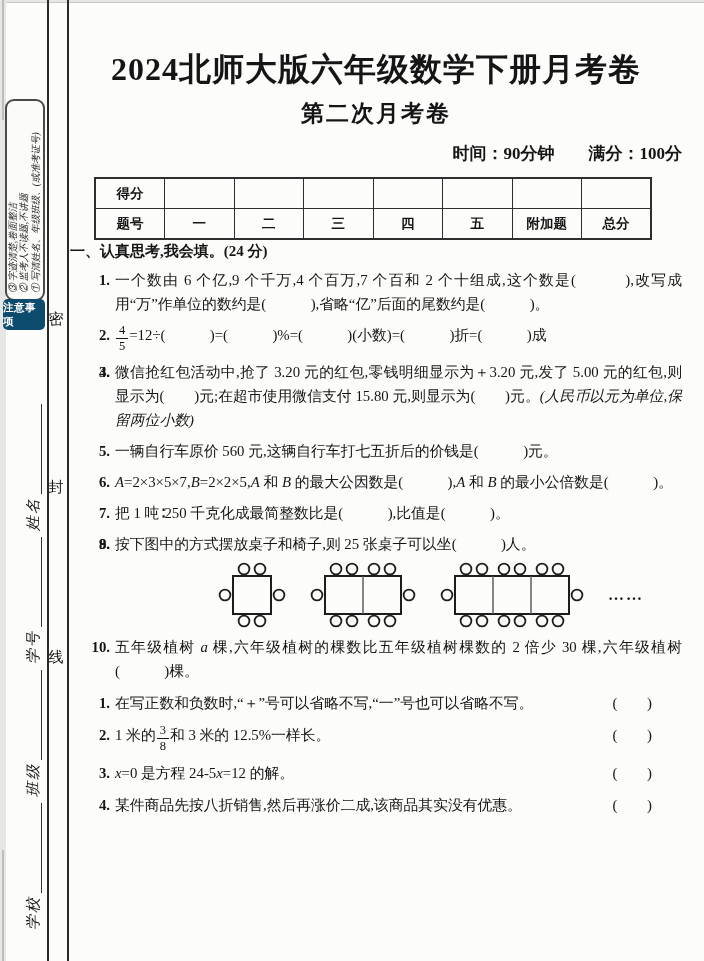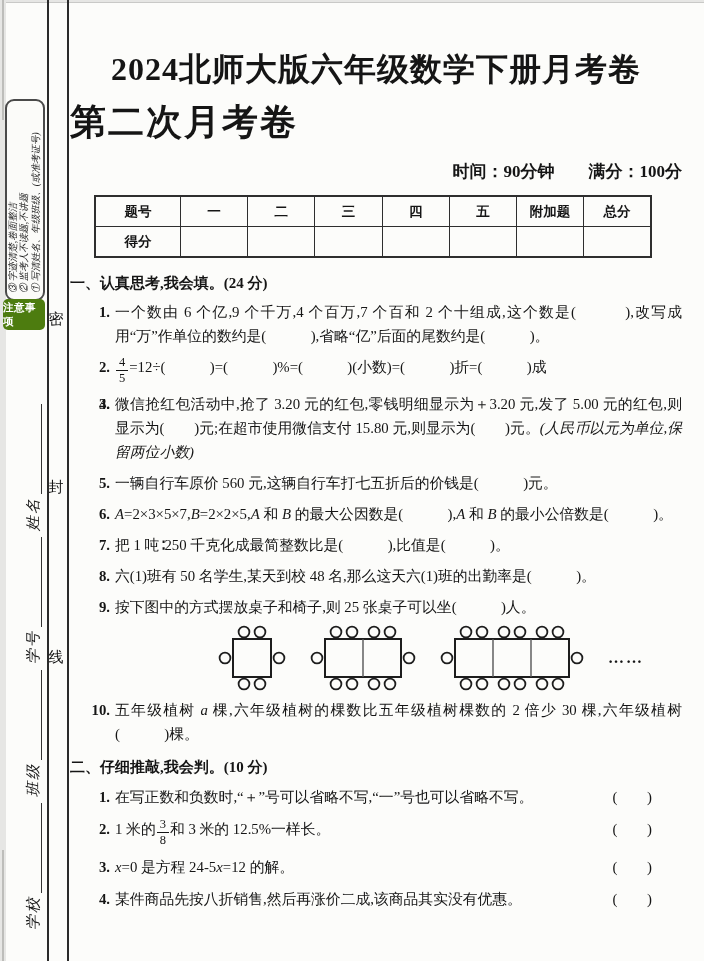--- a/index.html
+++ b/index.html
@@ -7,38 +7,38 @@
   .stage{position:relative;width:704px;height:961px;background:#e6e6e4;overflow:hidden;}
   .sheet{position:absolute;left:6px;top:2px;right:0;bottom:0;background:#fcfcfa;border-top:1px solid #c9c9c7;}
   .scan-edge{position:absolute;width:2px;background:#9a9a98;opacity:.55;}
   .vline{position:absolute;top:0;bottom:0;width:2px;background:#2a2a2a;}
   
   .rot{transform:rotate(-90deg);}
   .notice-box{position:absolute;left:-76px;top:180px;width:202px;height:40px;
     border:2px solid #4a4a4a;border-radius:9px;background:#fbfbf9;
     display:flex;flex-direction:column;justify-content:center;padding:1px 6px;box-sizing:border-box;}
   .notice-item{font-size:9.5px;line-height:11.5px;font-style:italic;white-space:nowrap;color:#222;}
-  .notice-label{position:absolute;left:3px;top:299px;width:42px;height:31px;background:#4d7c0f;color:#fff;
+  .notice-label{position:absolute;left:3px;top:299px;width:42px;height:31px;background:#0c4a6e;color:#fff;
     border-radius:5px;display:flex;align-items:center;justify-content:center;
     font-size:10.5px;font-weight:bold;letter-spacing:.5px;font-family:"Liberation Sans",sans-serif;}
   .seal-char{position:absolute;left:45px;width:22px;text-align:center;font-size:15px;color:#111;}
   .fields-line{position:absolute;left:-255px;top:632px;width:570px;height:26px;
     display:flex;align-items:flex-end;white-space:nowrap;}
   .flabel{font-size:15px;font-style:italic;letter-spacing:2px;}
   .fblank{display:inline-block;width:90px;border-bottom:1.4px solid #333;height:14px;margin:0 6px 1px 3px;}
   
   .main{position:absolute;left:70px;top:0;width:612px;}
   .title{margin-top:48px;text-align:center;font-size:32px;font-weight:900;letter-spacing:1px;}
-  .subtitle{margin-top:6px;text-align:left;font-size:36px;font-weight:900;letter-spacing:2px;}
+  .subtitle{margin-top:6px;text-align:center;font-size:23px;font-weight:900;letter-spacing:2px;}
   .meta{margin-top:13px;text-align:right;font-size:17px;font-weight:bold;}
   .score-table{margin:12px 0 0 24px;border-collapse:collapse;table-layout:fixed;width:558px;}
   .score-table td{border:1.5px solid #2e2e2e;height:27px;text-align:center;
     font-size:13.5px;font-weight:bold;font-family:"Liberation Sans",sans-serif;}
   .score-table{border:2.5px solid #2e2e2e;}
-  .s-head{margin-top:16px;font-size:15px;font-weight:bold;}
+  .s-head{margin-top:2px;font-size:15px;font-weight:bold;}
   .qlist{}
   .fq{position:relative;margin-top:7px;padding-left:45px;font-size:14.8px;line-height:24px;text-align:justify;}
   .qnum{position:absolute;left:12px;width:28px;text-align:right;font-weight:bold;}
   .jq{display:flex;margin-top:8px;font-size:14.8px;line-height:24px;}
   .jq .jbody{flex:1;position:relative;padding-left:45px;}
   .jq .jparen{flex:none;margin-left:8px;margin-right:30px;white-space:nowrap;}
   .frac{display:inline-block;vertical-align:-10px;text-align:center;font-size:12.5px;line-height:13px;padding:0 1px;}
   .frac .num{display:block;border-bottom:1.3px solid #151515;padding:0 3px 1px;}
   .frac .den{display:block;padding-top:1px;}
   .it{font-style:italic;}
@@ -80,53 +80,53 @@
       <span class="fblank"></span>
     </div>
 
   <div class="main">
     <div class="title">2024北师大版六年级数学下册月考卷</div>
     <div class="subtitle">第二次月考卷</div>
     <div class="meta">时间：90分钟　　满分：100分</div>
 
     <table class="score-table">
       <tbody>
+        <tr id="score-fill-row">
+            <td>得分</td>
+            <td></td>
+            <td></td>
+            <td></td>
+            <td></td>
+            <td></td>
+            <td></td>
+            <td></td>
+          </tr>
         <tr id="score-head-row">
             <td style="width: 82px;">题号</td>
             <td>一</td>
             <td>二</td>
             <td>三</td>
             <td>四</td>
             <td>五</td>
             <td>附加题</td>
             <td>总分</td>
-          </tr>
-        <tr id="score-fill-row">
-            <td>得分</td>
-            <td></td>
-            <td></td>
-            <td></td>
-            <td></td>
-            <td></td>
-            <td></td>
-            <td></td>
           </tr>
       </tbody>
     </table>
 
     <div class="s-head">一、认真思考,我会填。(24 分)</div>
     <div class="qlist" id="fill-list">
         <div class="fq"><span class="qnum">1.</span><span class="qbody"><span>一个数由 6 个亿,9 个千万,4 个百万,7 个百和 2 个十组成,这个数是(　　　),改写成用“万”作单位的数约是(　　　),省略“亿”后面的尾数约是(　　　)。</span></span></div>
         <div class="fq"><span class="qnum">2.</span><span class="qbody"><span class="frac"><span class="num">4</span><span class="den">5</span></span><span>=12÷(　　　)=(　　　)%=(　　　)(小数)=(　　　)折=(　　　)成</span></span></div>
         <div class="fq"><span class="qnum">3.</span></div>
         <div class="fq"><span class="qnum">4.</span><span class="qbody"><span>微信抢红包活动中,抢了 3.20 元的红包,零钱明细显示为＋3.20 元,发了 5.00 元的红包,则显示为(　　)元;在超市使用微信支付 15.80 元,则显示为(　　)元。</span><span class="it kai">(人民币以元为单位,保留两位小数)</span></span></div>
         <div class="fq"><span class="qnum">5.</span><span class="qbody"><span>一辆自行车原价 560 元,这辆自行车打七五折后的价钱是(　　　)元。</span></span></div>
         <div class="fq"><span class="qnum">6.</span><span class="qbody"><span class="it kai">A</span><span>=2×3×5×7,</span><span class="it kai">B</span><span>=2×2×5,</span><span class="it kai">A</span><span> 和 </span><span class="it kai">B</span><span> 的最大公因数是(　　　),</span><span class="it kai">A</span><span> 和 </span><span class="it kai">B</span><span> 的最小公倍数是(　　　)。</span></span></div>
         <div class="fq"><span class="qnum">7.</span><span class="qbody"><span>把 1 吨∶250 千克化成最简整数比是(　　　),比值是(　　　)。</span></span></div>
-        <div class="fq"><span class="qnum">8.</span><span class="qbody"><span>六(1)班有 50 名学生,某天到校 48 名,那么这天六(1)班的出勤率是(　　　)。</span></span></div>
+        <div class="fq"><span class="qnum">8.</span></div>
         <div class="fq"><span class="qnum">9.</span><span class="qbody"><span>按下图中的方式摆放桌子和椅子,则 25 张桌子可以坐(　　　)人。</span></span></div>
         <div class="diagram">
           <svg width="68" height="66">
             <rect x="15" y="14" width="38" height="38" fill="none" stroke="#1d1d1d" stroke-width="2"></rect>
             <circle cx="26" cy="7" r="5.4" fill="none" stroke="#1d1d1d" stroke-width="1.8"></circle>
             <circle cx="42" cy="7" r="5.4" fill="none" stroke="#1d1d1d" stroke-width="1.8"></circle>
             <circle cx="26" cy="59" r="5.4" fill="none" stroke="#1d1d1d" stroke-width="1.8"></circle>
             <circle cx="42" cy="59" r="5.4" fill="none" stroke="#1d1d1d" stroke-width="1.8"></circle>
             <circle cx="7" cy="33" r="5.4" fill="none" stroke="#1d1d1d" stroke-width="1.8"></circle>
             <circle cx="61" cy="33" r="5.4" fill="none" stroke="#1d1d1d" stroke-width="1.8"></circle>
@@ -162,21 +162,20 @@
             <circle cx="102" cy="59" r="5.4" fill="none" stroke="#1d1d1d" stroke-width="1.8"></circle>
             <circle cx="118" cy="59" r="5.4" fill="none" stroke="#1d1d1d" stroke-width="1.8"></circle>
             <circle cx="7" cy="33" r="5.4" fill="none" stroke="#1d1d1d" stroke-width="1.8"></circle>
             <circle cx="137" cy="33" r="5.4" fill="none" stroke="#1d1d1d" stroke-width="1.8"></circle>
           </svg>
           <span class="dots">……</span>
         </div>
         <div class="fq"><span class="qnum">10.</span><span class="qbody"><span>五年级植树 </span><span class="it kai">a</span><span> 棵,六年级植树的棵数比五年级植树棵数的 2 倍少 30 棵,六年级植树(　　　)棵。</span></span></div>
       </div>
 
-    <div class="s-head" style="margin-top:12px;">二、仔细推敲,我会判。(10 分)</div>
     <div class="qlist" id="judge-list">
         <div class="jq">
           <div class="jbody"><span class="qnum">1.</span><span>在写正数和负数时,“＋”号可以省略不写,“一”号也可以省略不写。</span></div>
           <span class="jparen">(　　)</span>
         </div>
         <div class="jq">
           <div class="jbody"><span class="qnum">2.</span><span>1 米的</span><span class="frac"><span class="num">3</span><span class="den">8</span></span><span>和 3 米的 12.5%一样长。</span></div>
           <span class="jparen">(　　)</span>
         </div>
         <div class="jq">

